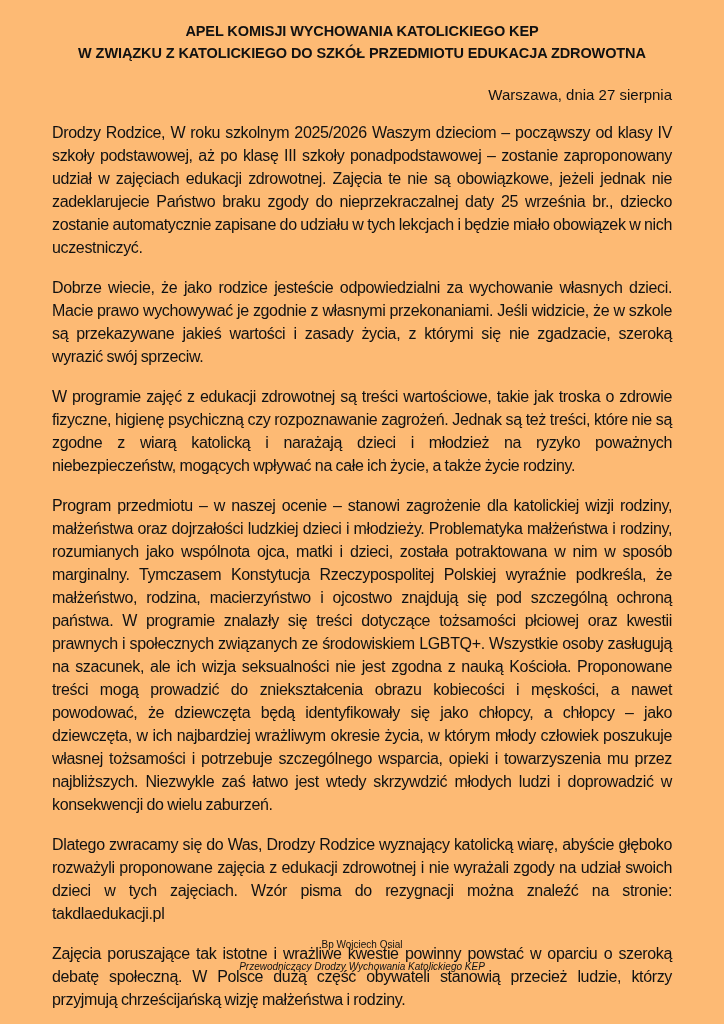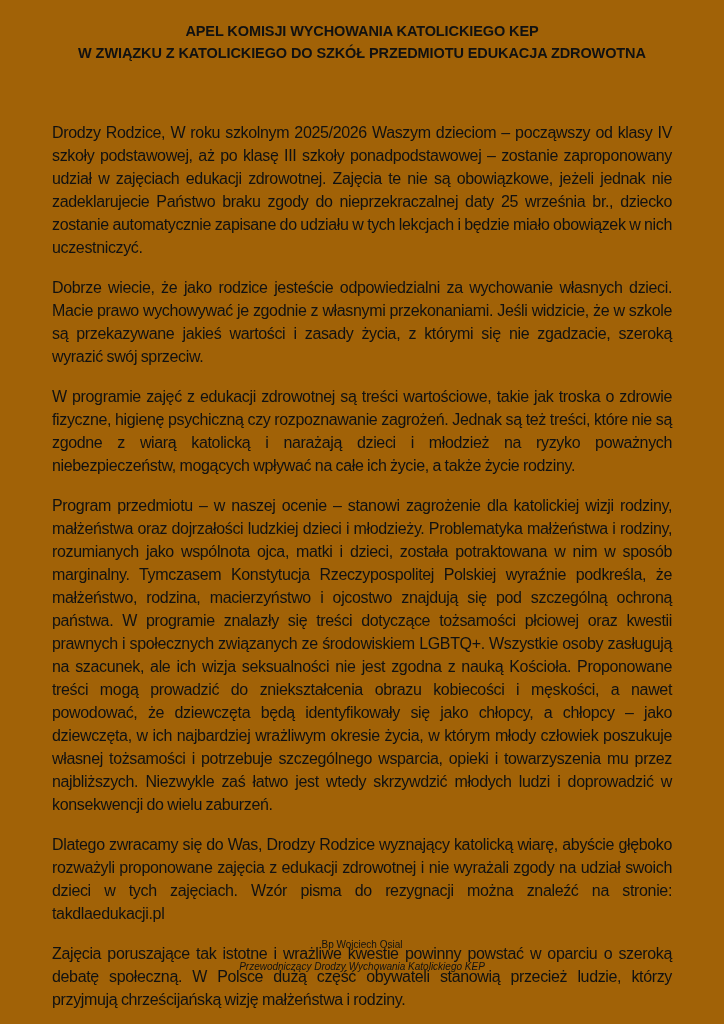--- a/index.html
+++ b/index.html
@@ -13,21 +13,21 @@
     position: relative;
     overflow: hidden;
     color: #111111;
     font-family: "Liberation Sans", sans-serif;
   }
   .page {
     position: absolute;
     left: 0; top: 0;
     width: 724px;
     height: 1024px;
-    background: #a16207;
+    background: #fdba74;
   }
   .title {
     position: absolute;
     left: 0;
     width: 724px;
     top: 20px;
     text-align: center;
     font-weight: bold;
     font-size: 14.5px;
     line-height: 22px;
@@ -73,20 +73,21 @@
 </head>
 <body>
 
 <div class="page">
 
   <div class="title">
     <div>APEL KOMISJI WYCHOWANIA KATOLICKIEGO KEP</div>
     <div>W ZWIĄZKU Z KATOLICKIEGO DO SZKÓŁ PRZEDMIOTU EDUKACJA ZDROWOTNA</div>
   </div>
 
+  <div class="date">Warszawa, dnia 27 sierpnia</div>
 
   <div class="body-text">
     <p class="para">Drodzy Rodzice, W roku szkolnym 2025/2026 Waszym dzieciom – począwszy od klasy IV szkoły podstawowej, aż po klasę III szkoły ponadpodstawowej – zostanie zaproponowany udział w zajęciach edukacji zdrowotnej. Zajęcia te nie są obowiązkowe, jeżeli jednak nie zadeklarujecie Państwo braku zgody do nieprzekraczalnej daty 25 września br., dziecko zostanie automatycznie zapisane do udziału w tych lekcjach i będzie miało obowiązek w nich uczestniczyć.</p>
     <p class="para">Dobrze wiecie, że jako rodzice jesteście odpowiedzialni za wychowanie własnych dzieci. Macie prawo wychowywać je zgodnie z własnymi przekonaniami. Jeśli widzicie, że w szkole są przekazywane jakieś wartości i zasady życia, z którymi się nie zgadzacie, szeroką wyrazić swój sprzeciw.</p>
     <p class="para">W programie zajęć z edukacji zdrowotnej są treści wartościowe, takie jak troska o zdrowie fizyczne, higienę psychiczną czy rozpoznawanie zagrożeń. Jednak są też treści, które nie są zgodne z wiarą katolicką i narażają dzieci i młodzież na ryzyko poważnych niebezpieczeństw, mogących wpływać na całe ich życie, a także życie rodziny.</p>
     <p class="para">Program przedmiotu – w naszej ocenie – stanowi zagrożenie dla katolickiej wizji rodziny, małżeństwa oraz dojrzałości ludzkiej dzieci i młodzieży. Problematyka małżeństwa i rodziny, rozumianych jako wspólnota ojca, matki i dzieci, została potraktowana w nim w sposób marginalny. Tymczasem Konstytucja Rzeczypospolitej Polskiej wyraźnie podkreśla, że małżeństwo, rodzina, macierzyństwo i ojcostwo znajdują się pod szczególną ochroną państwa. W programie znalazły się treści dotyczące tożsamości płciowej oraz kwestii prawnych i społecznych związanych ze środowiskiem LGBTQ+. Wszystkie osoby zasługują na szacunek, ale ich wizja seksualności nie jest zgodna z nauką Kościoła. Proponowane treści mogą prowadzić do zniekształcenia obrazu kobiecości i męskości, a nawet powodować, że dziewczęta będą identyfikowały się jako chłopcy, a chłopcy – jako dziewczęta, w ich najbardziej wrażliwym okresie życia, w którym młody człowiek poszukuje własnej tożsamości i potrzebuje szczególnego wsparcia, opieki i towarzyszenia mu przez najbliższych. Niezwykle zaś łatwo jest wtedy skrzywdzić młodych ludzi i doprowadzić w konsekwencji do wielu zaburzeń.</p>
     <p class="para">Dlatego zwracamy się do Was, Drodzy Rodzice wyznający katolicką wiarę, abyście głęboko rozważyli proponowane zajęcia z edukacji zdrowotnej i nie wyrażali zgody na udział swoich dzieci w tych zajęciach. Wzór pisma do rezygnacji można znaleźć na stronie: takdlaedukacji.pl</p>
     <p class="para">Zajęcia poruszające tak istotne i wrażliwe kwestie powinny powstać w oparciu o szeroką debatę społeczną. W Polsce dużą część obywateli stanowią przecież ludzie, którzy przyjmują chrześcijańską wizję małżeństwa i rodziny.</p>
   </div>
 

